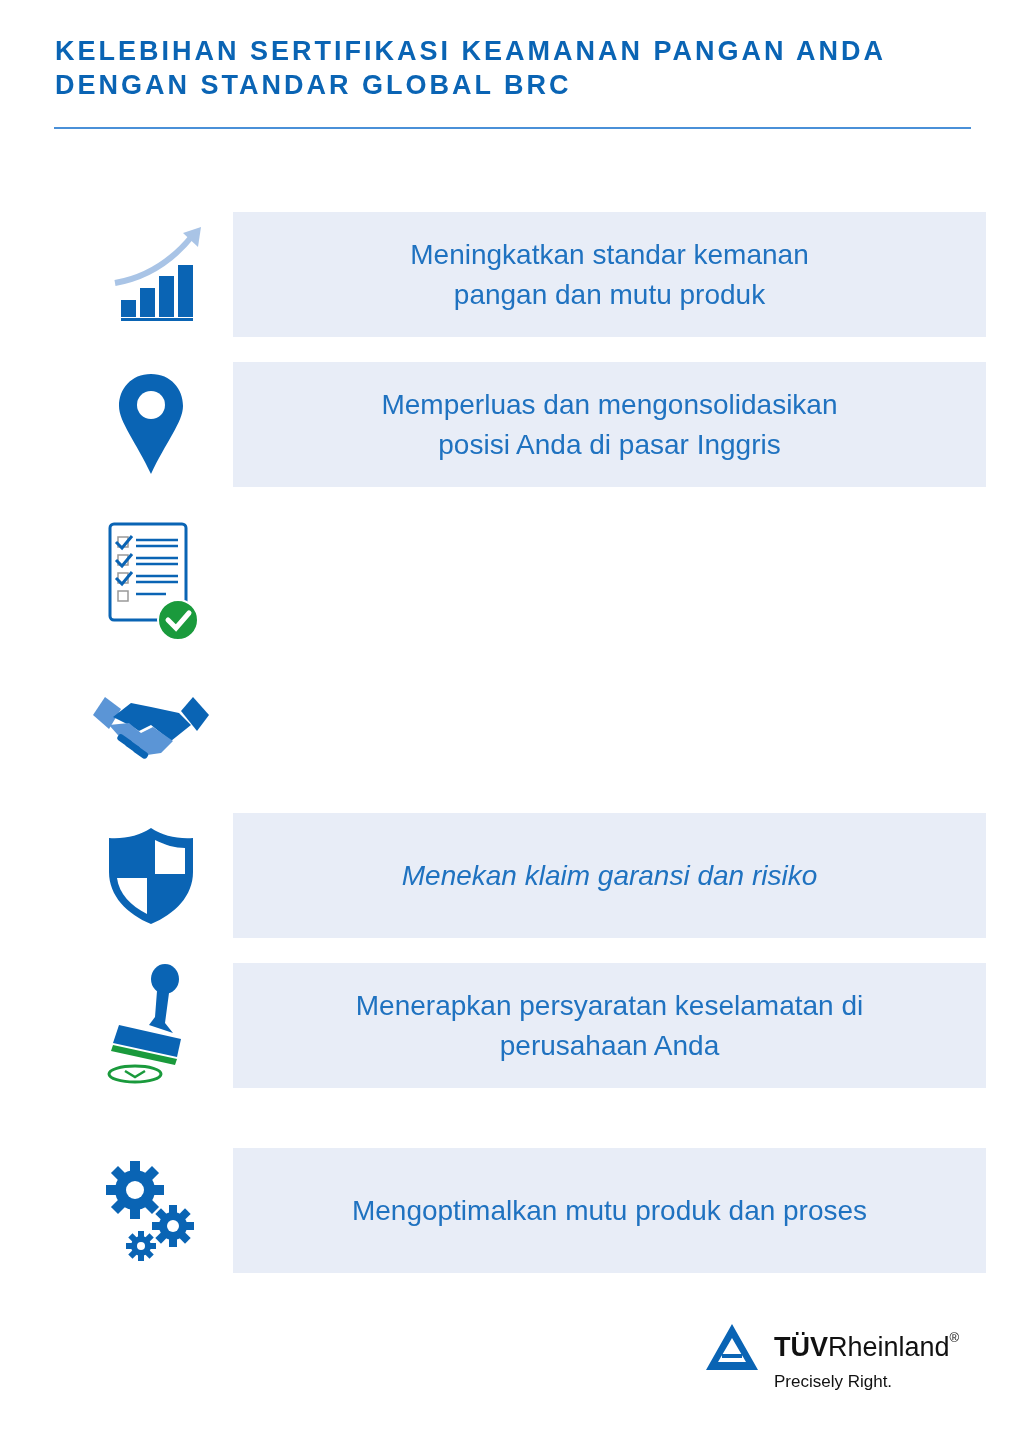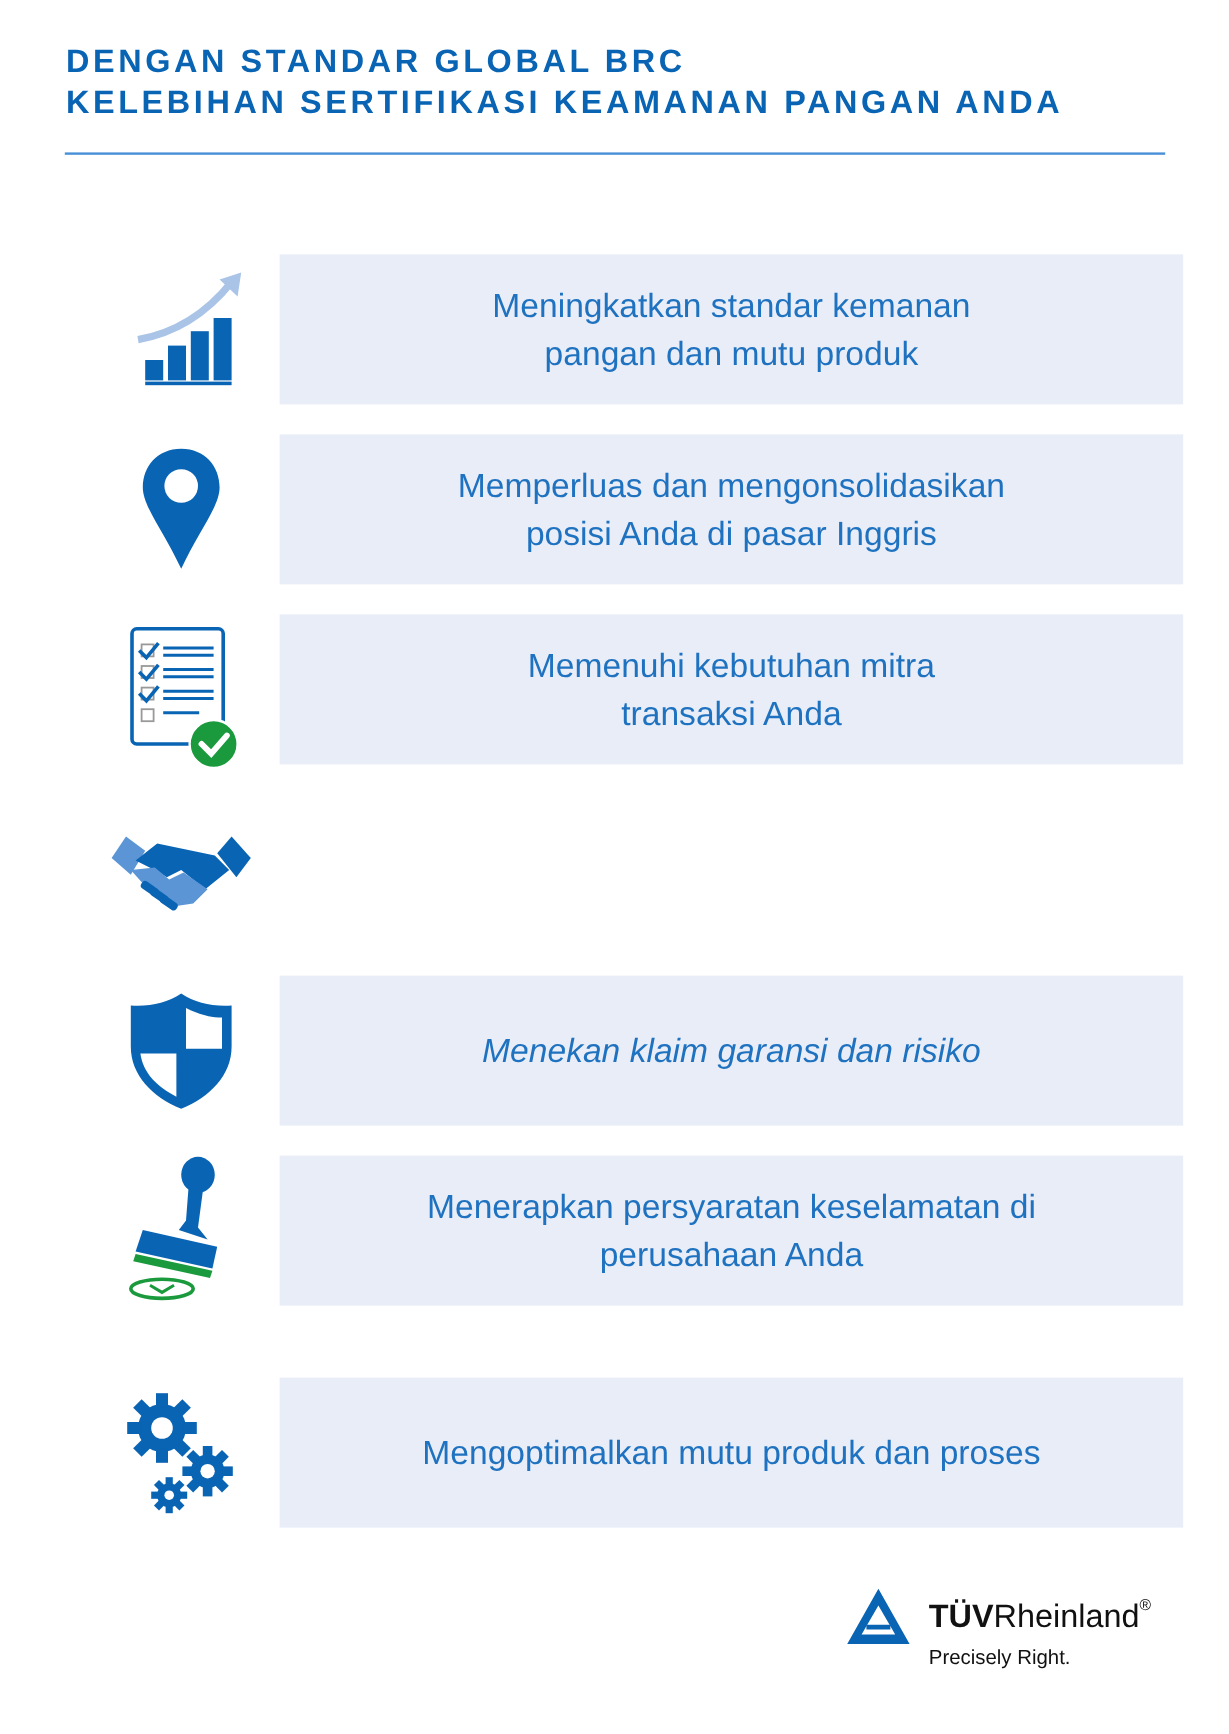--- a/index.html
+++ b/index.html
@@ -13,22 +13,22 @@
   .logo { position:absolute; left:700px; top:1318px; width:300px; height:90px; }
   .logo .brand { position:absolute; left:74px; top:14px; font-size:27px; color:#111; font-family:"Liberation Sans", sans-serif; }
   .logo .brand b { font-weight:bold; }
   .logo .reg { font-size:13px; vertical-align:top; position:relative; top:-2px; }
   .logo .tag { position:absolute; left:74px; top:54px; font-size:17px; color:#111; font-family:"Liberation Sans", sans-serif; }
 </style>
 </head>
 <body>
 
 <div class="title">
+  <div>KELEBIHAN SERTIFIKASI KEAMANAN PANGAN ANDA</div>
   <div>DENGAN STANDAR GLOBAL BRC</div>
-  <div>KELEBIHAN SERTIFIKASI KEAMANAN PANGAN ANDA</div>
 </div>
 <div class="rule"></div>
 
 <div class="row" style="top:212px;">
   <div class="icon">
     <svg width="100" height="100" viewBox="0 0 100 100">
       <path d="M14 58 Q60 50 92 10" stroke="#a9c4e6" stroke-width="6" fill="none"></path>
       <polygon points="82,8 100,2 97,22" fill="#a9c4e6"></polygon>
       <rect x="20" y="75" width="15" height="17" fill="#0a64b4"></rect>
       <rect x="39" y="63" width="15" height="29" fill="#0a64b4"></rect>
@@ -77,24 +77,20 @@
         <line x1="40" y1="48" x2="82" y2="48"></line>
           <line x1="40" y1="54" x2="82" y2="54"></line>
         <line x1="40" y1="66" x2="82" y2="66"></line>
           <line x1="40" y1="72" x2="82" y2="72"></line>
         <line x1="40" y1="84" x2="70" y2="84"></line>
       </g>
       <circle cx="82" cy="110" r="20" fill="#1a9a3c" stroke="#fff" stroke-width="2"></circle>
       <path d="M72 110 L80 118 L93 103" stroke="#fff" stroke-width="5" fill="none" stroke-linecap="round"></path>
     </svg>
   </div>
-  <div class="box">
-      <span>Memenuhi kebutuhan mitra
-transaksi Anda</span>
-    </div>
 </div>
 
 <div class="row" style="top:662px;">
   <div class="icon">
     <svg width="120" height="80" viewBox="0 0 120 80">
       <polygon points="2,30 14,12 30,24 18,44" fill="#5b95d6"></polygon>
       <polygon points="102,12 118,30 106,46 90,26" fill="#0a64b4"></polygon>
       <path d="M22 32 L40 18 L60 22 L88 28 L100 40 L80 56 L60 40 L48 46 L42 42 Z" fill="#0a64b4"></path>
       <path d="M18 40 L34 58 L56 70 L70 68 L82 56 L62 42 L50 48 L38 38 Z" fill="#5b95d6"></path>
       <g fill="#0a64b4">

